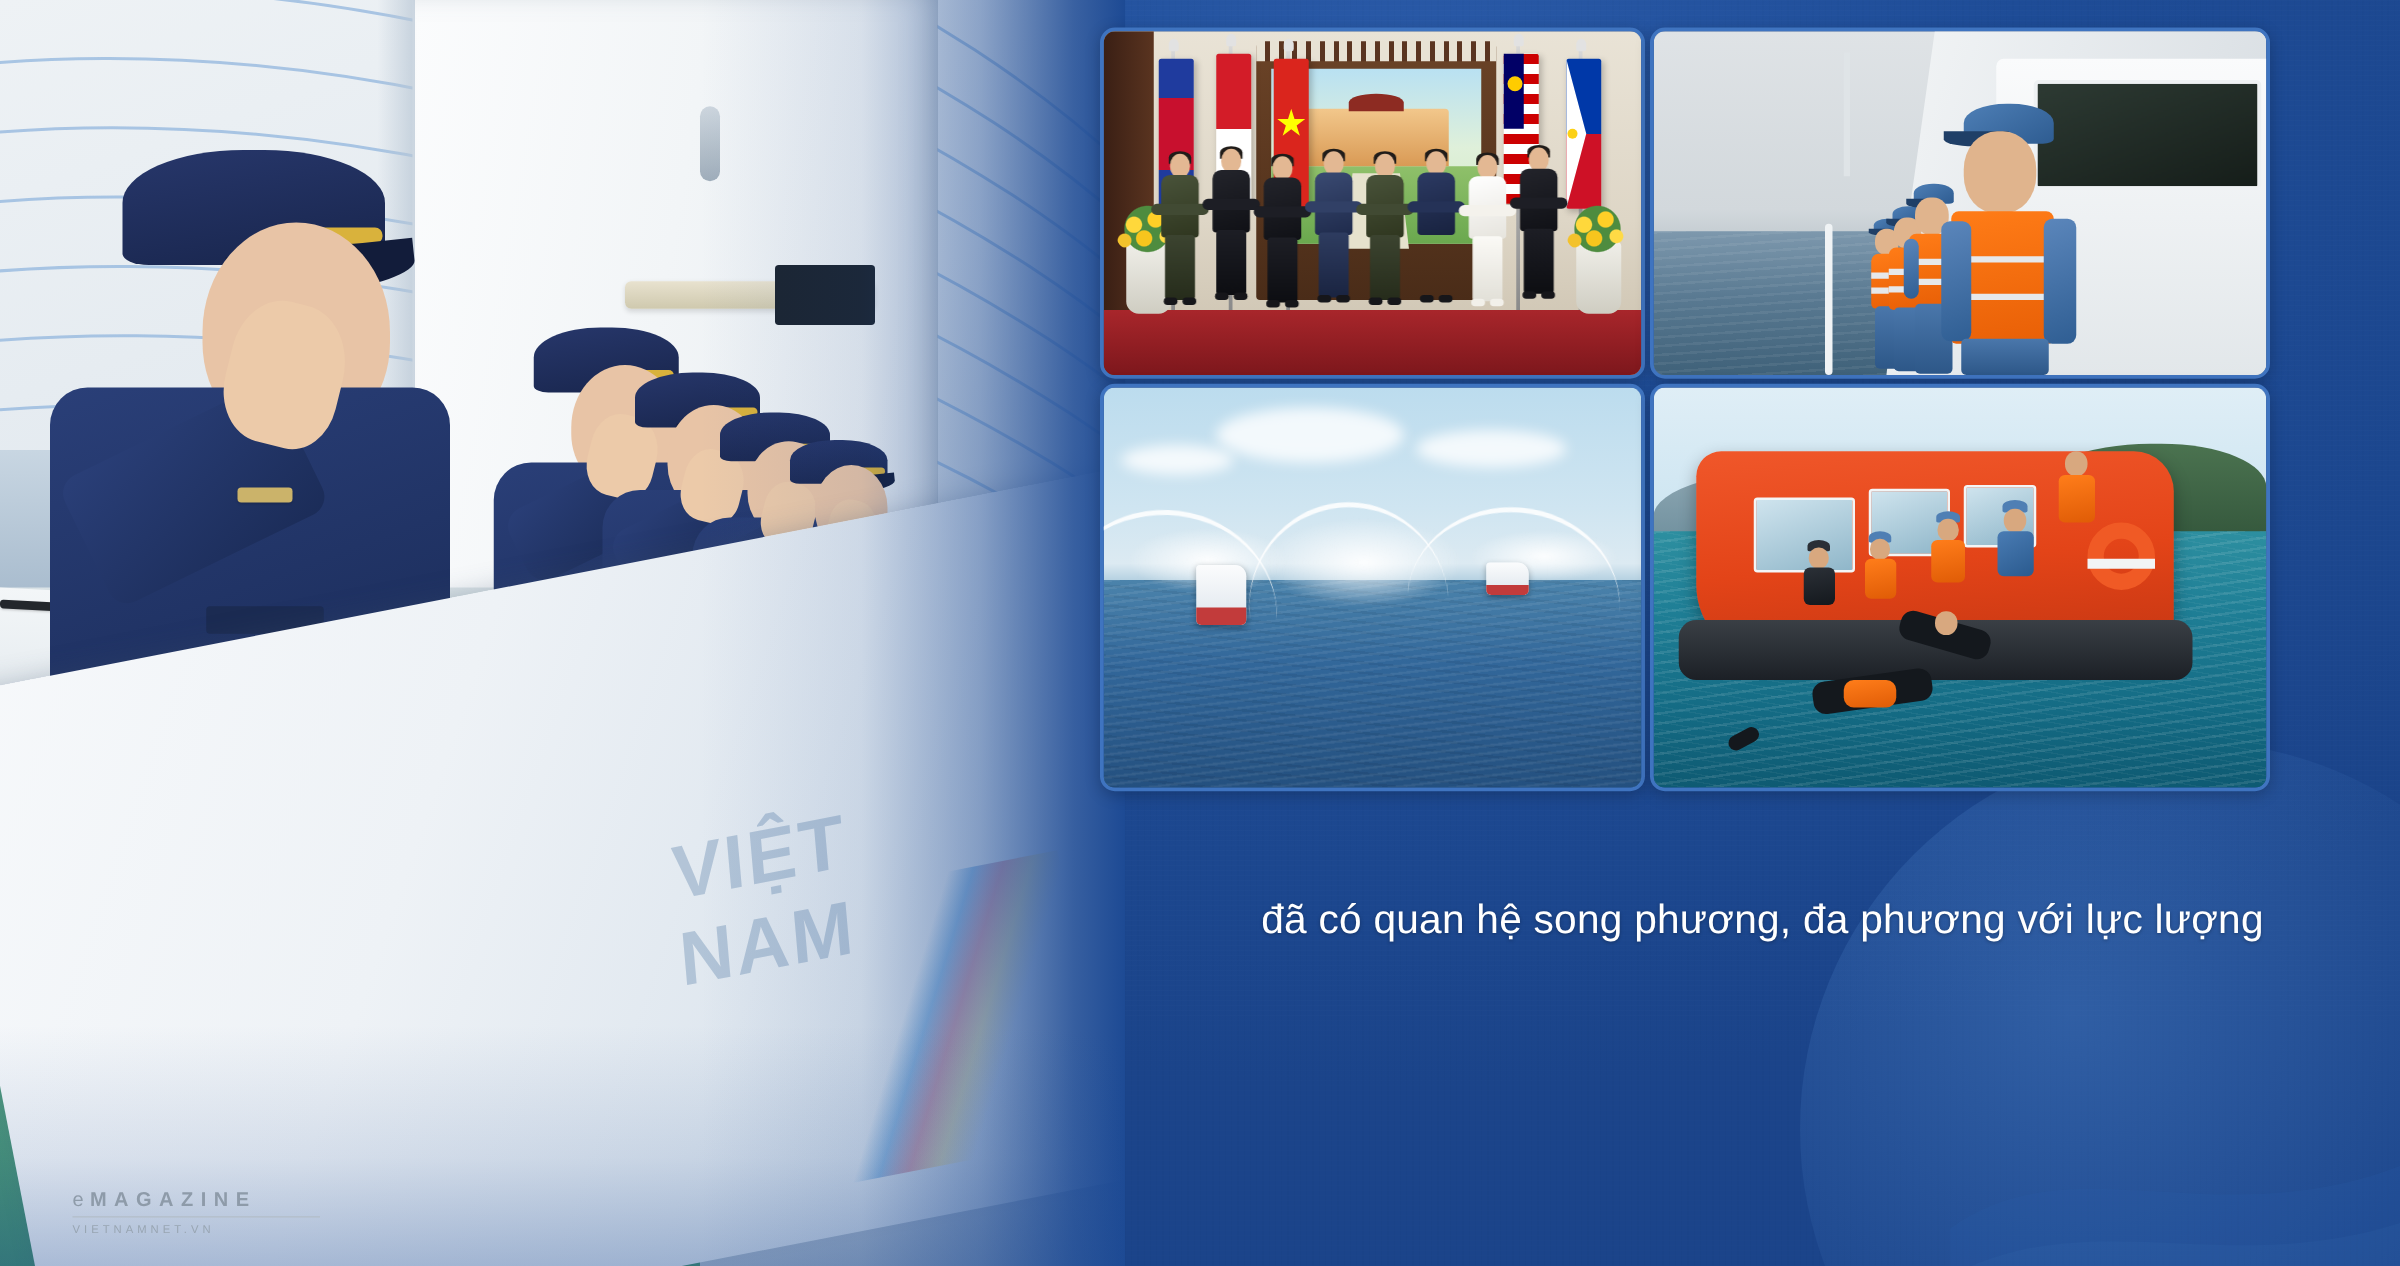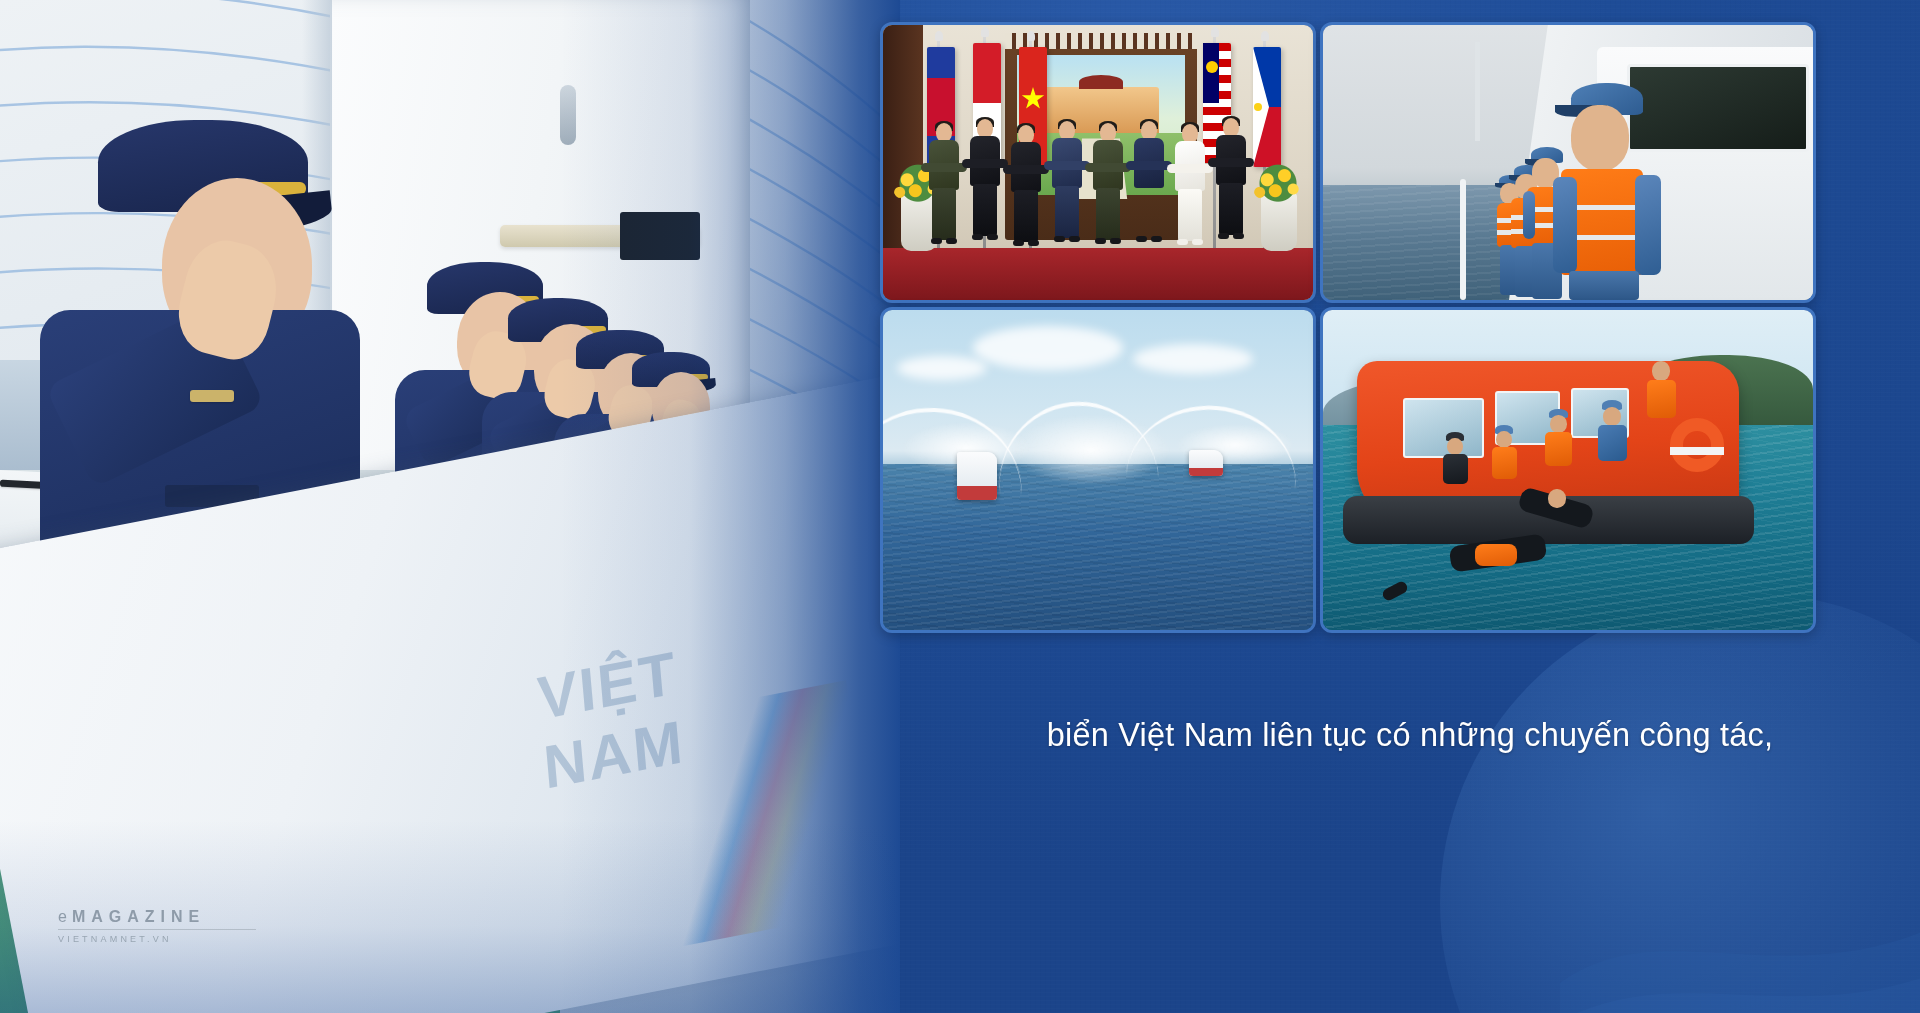--- a/index.html
+++ b/index.html
@@ -104,21 +104,21 @@
       rgba(29,74,148,.86) 88%,
       rgba(29,74,148,1) 100%);
   }
   .hero-fade-bottom{
     position:absolute;left:0;top:820px;width:900px;height:193px;
     background:linear-gradient(180deg,rgba(29,74,148,0) 0%, rgba(29,74,148,.12) 55%, rgba(29,74,148,.34) 100%);
   }
 
   
   .watermark{
-    position:absolute;left:58px;top:908px;width:240px;color:#9aa7b4;user-select:none;
+    position:absolute;left:58px;top:952px;width:240px;color:#9aa7b4;user-select:none;
   }
   .wm-main{font-size:16px;letter-spacing:5px;font-weight:400;color:#8e9ba9;}
   .wm-main b{font-weight:700;letter-spacing:6px;}
   .wm-rule{height:1px;background:#b3bdc8;margin:3px 0 4px 0;width:198px;}
   .wm-sub{font-size:9px;letter-spacing:3.2px;color:#98a5b2;}
 
   
   .panel{
     position:absolute;left:900px;top:0;width:1020px;height:1013px;
     background:
@@ -610,17 +610,17 @@
             <div class="c-body" style="left:0;top:0;width:42px;height:22px;border-radius:8px;"></div>
           </div>
           <div class="swimmer" style="left:40%;top:58%;width:74px;height:24px;transform:rotate(16deg);"></div>
           <div class="c-head" style="position:absolute;left:46%;top:56%;width:18px;height:19px;"></div>
           <div class="swimmer" style="left:12%;top:86%;width:26px;height:12px;transform:rotate(-28deg);"></div>
         </div>
       </div>
     </div>
 
     <div class="caption">
-      <p>biển Việt Nam liên tục có những chuyến công tác,</p>
+      <p>đã có quan hệ song phương, đa phương với lực lượng</p>
     </div>
   </div>
 
 </div>
 
 </body></html>

